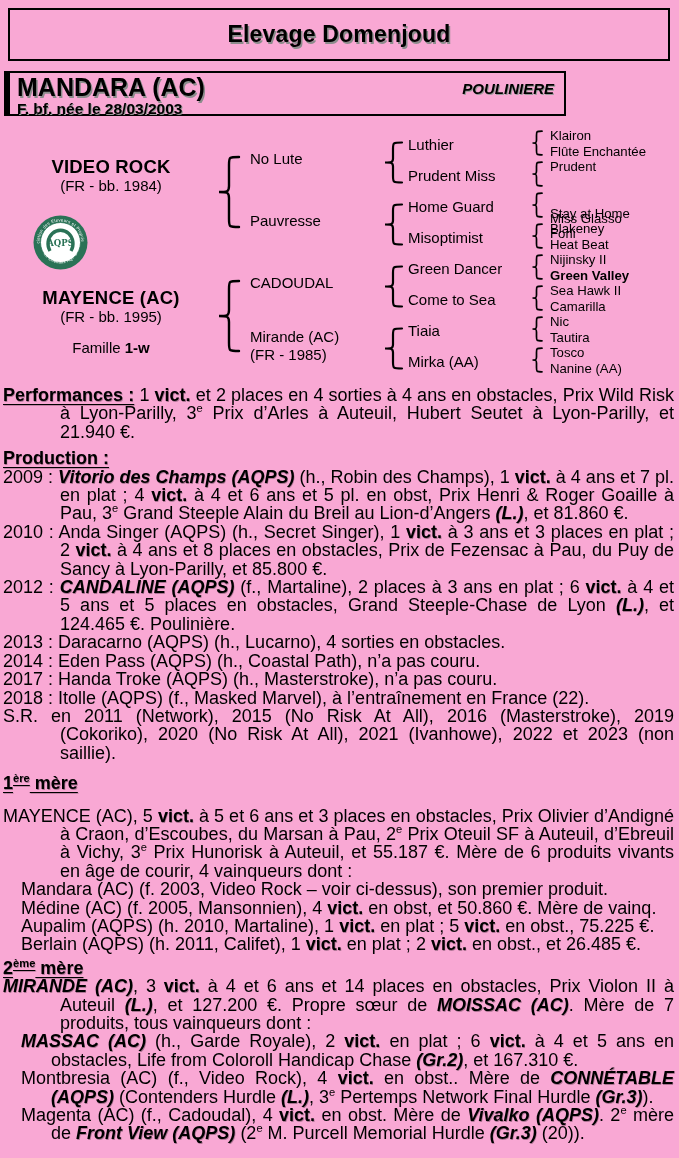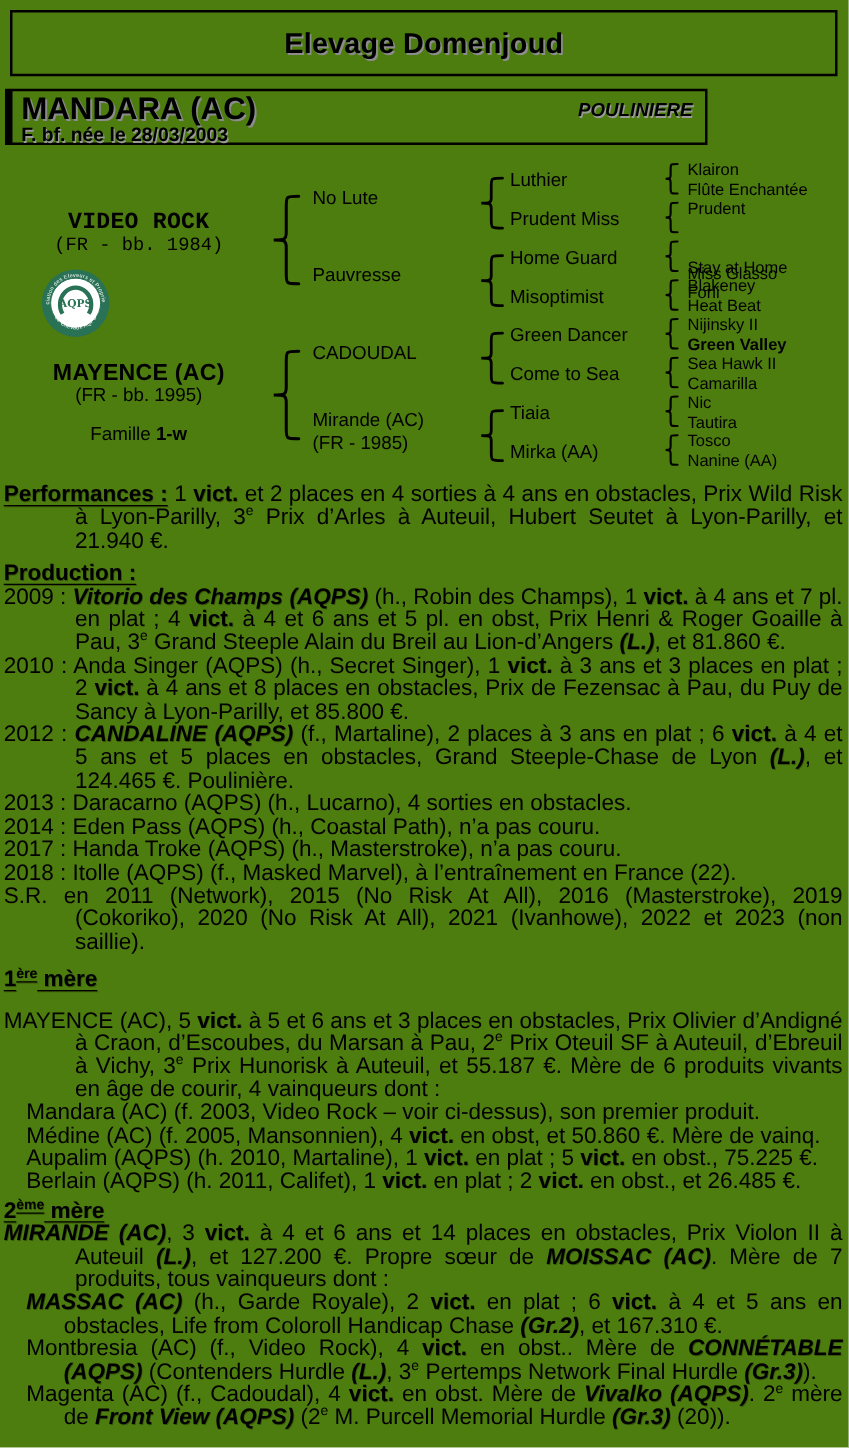--- a/index.html
+++ b/index.html
@@ -1,16 +1,16 @@
 <!DOCTYPE html>
 <html><head>
 <meta charset="utf-8">
 <style>
   html,body{margin:0;padding:0;background:#fff;}
-  .page{position:relative;width:679px;height:1158px;background:#4d7c0f;overflow:hidden;
+  .page{position:relative;width:679px;height:1158px;background:#f9a8d4;overflow:hidden;
         font-family:"Liberation Sans",sans-serif;color:#000;}
   
   .b{font-weight:bold;text-shadow:0.6px 0.7px 0 rgba(0,0,0,0.30);}
   .i{font-style:italic;}
   .u{text-decoration:underline;text-decoration-thickness:1.4px;text-underline-offset:2.5px;}
   sup{font-size:62%;vertical-align:super;line-height:0;}
   
   .banner{position:absolute;top:8px;left:8px;width:658px;height:49px;border:2px solid #000;
           text-align:center;line-height:49px;font-size:23px;font-weight:bold;
           text-shadow:1.5px 1.7px 0 #8c8c8c;letter-spacing:0.2px;}
@@ -64,21 +64,21 @@
   </div>
 
   <div class="subject">
     <div class="subject-name">MANDARA (AC)</div>
     <div class="subject-details">F. bf. née le 28/03/2003</div>
     <div class="subject-role">POULINIERE</div>
   </div>
 
   <div class="tree">
 
-    <div class="parent" style="top:43px;font-family:Liberation Mono, monospace;">
+    <div class="parent" style="top:32px;">
       <div class="pname">VIDEO ROCK</div>
       <div class="porig">(FR - bb. 1984)</div>
     </div>
 
     <div class="logo">
       <svg viewBox="0 0 55 55" width="55" height="55">
         <circle cx="27.5" cy="27.5" r="27" fill="#2a7256"></circle>
         <circle cx="27.5" cy="27.5" r="20" fill="#ffffff" stroke-width="0.8" stroke="#2a7256"></circle>
         <path id="ring-top-path" d="M 6.5,27.5 A 21 21 0 1 1 48.5,27.5" fill="none"></path>
         <path id="ring-bottom-path" d="M 8,29 A 19.5 19.5 0 0 0 47,29" fill="none"></path>

